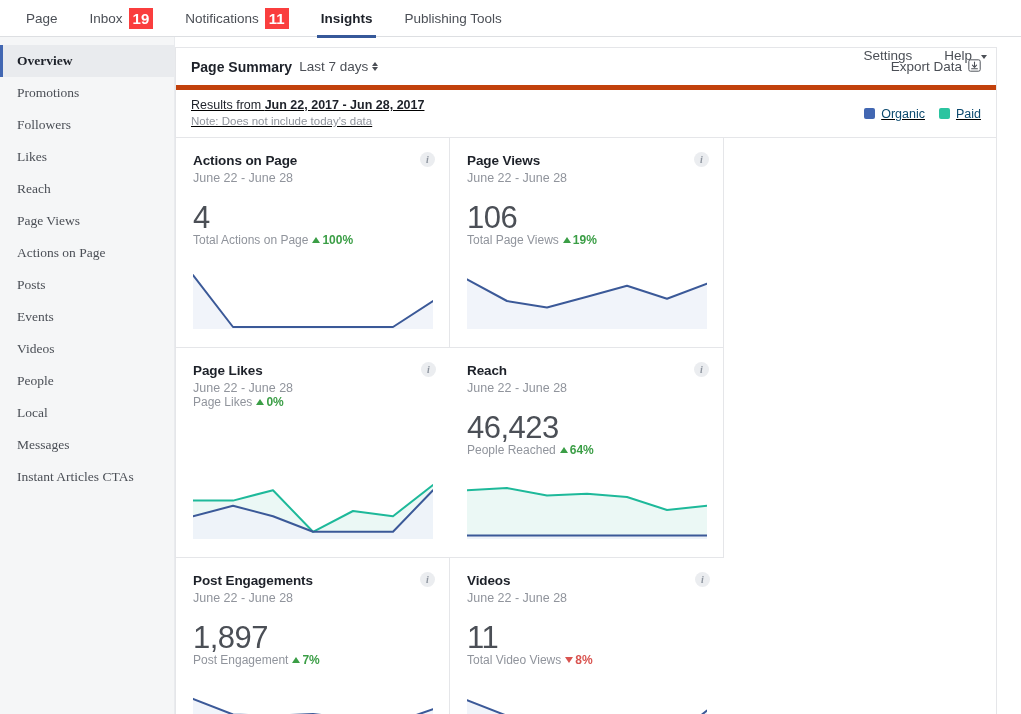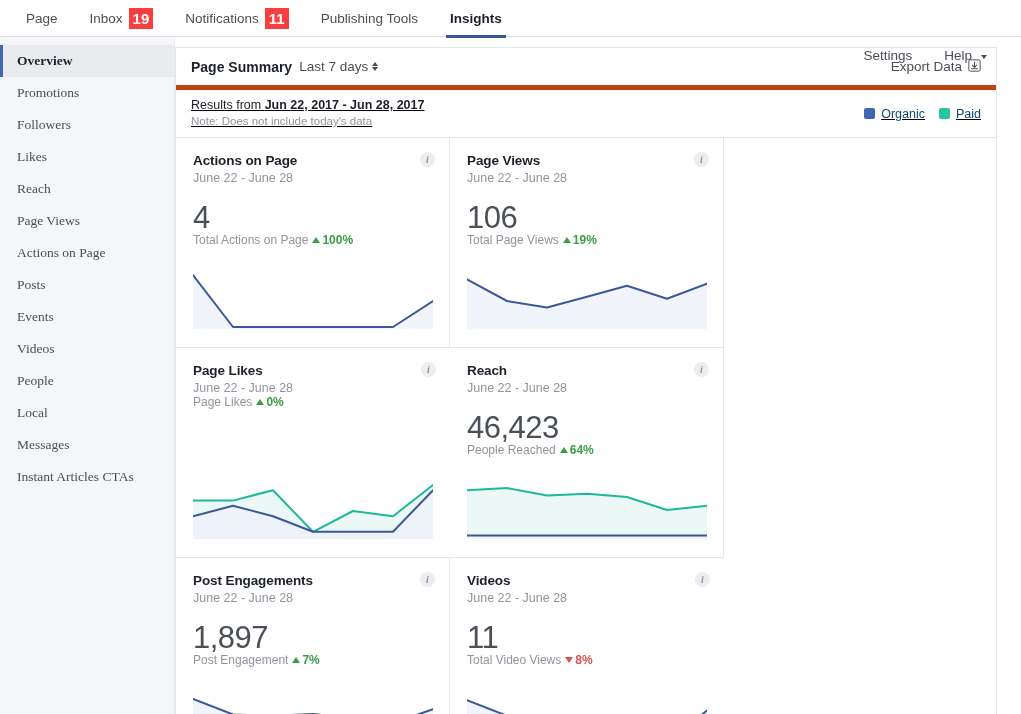--- a/index.html
+++ b/index.html
@@ -317,25 +317,25 @@
         <span>Page</span>
       </div>
       <div class="nav-item">
         <span>Inbox</span>
         <span class="badge">19</span>
       </div>
       <div class="nav-item">
         <span>Notifications</span>
         <span class="badge">11</span>
       </div>
+      <div class="nav-item active">
+        <span>Insights</span>
+      </div>
       <div class="nav-item">
         <span>Publishing Tools</span>
-      </div>
-      <div class="nav-item active">
-        <span>Insights</span>
       </div>
     </div>
   <div class="nav-right" id="nav-right">
       <div class="nav-item">
         <span>Settings</span>
       </div>
       <div class="nav-item">
         <span>Help</span>
         <span class="caret"></span>
       </div>

